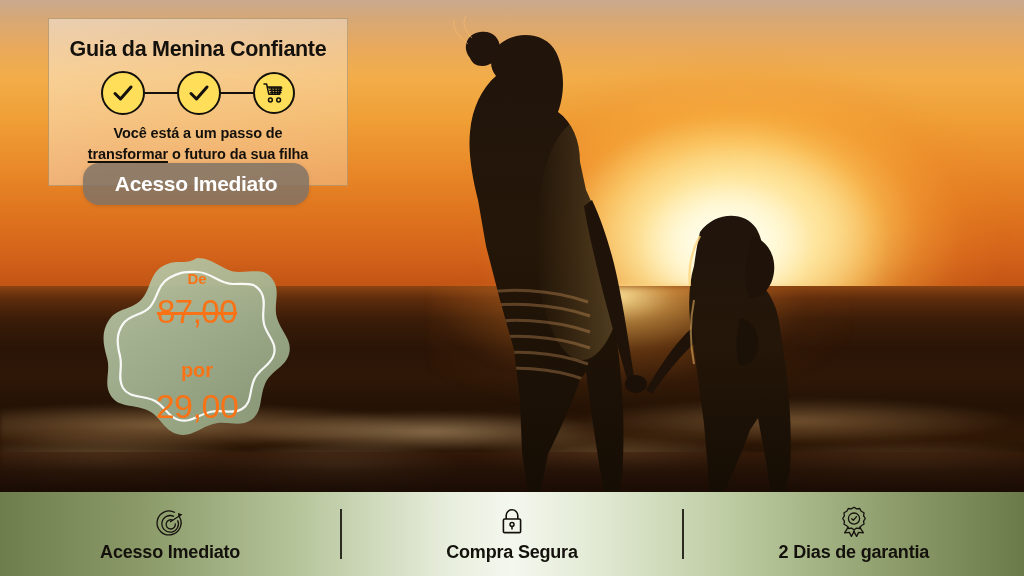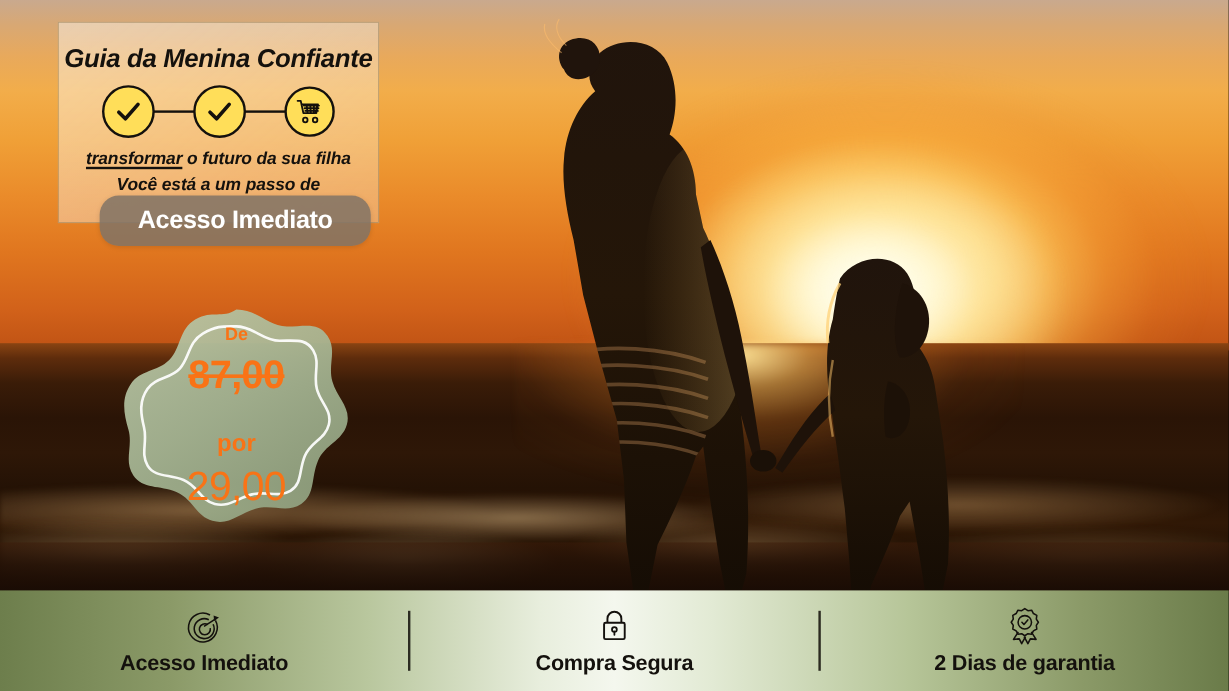--- a/index.html
+++ b/index.html
@@ -97,25 +97,24 @@
   .sand {
     position:absolute; left:0; top:452px; width:1024px; height:42px;
     background:linear-gradient(to bottom,
        rgba(60,28,10,0.55) 0%, rgba(36,17,6,0.85) 45%, rgba(24,11,4,0.95) 100%);
   }
 
   .figures { position:absolute; inset:0; }
 
   
   .promo-card {
-    position:absolute; left:48px; top:18px; width:268px; height:168px;
+    position:absolute; left:48px; top:18px; width:300px; height:168px;
     background:linear-gradient(140deg, rgba(255,252,246,0.46), rgba(255,250,240,0.30));
     border:1.5px solid rgba(150,126,86,0.55);
     backdrop-filter:blur(1px);
-    font-style:italic;
   }
   .card-title {
     position:absolute; left:0; right:0; top:18px;
     text-align:center; font-size:21.5px; font-weight:bold;
     color:#14110d; letter-spacing:-0.3px;
   }
   .steps {
     position:absolute; left:0; right:0; top:50px; height:48px;
     display:flex; align-items:center; justify-content:center;
   }
@@ -147,21 +146,21 @@
   .price-badge {
     position:absolute; left:103px; top:256px; width:188px; height:182px;
   }
   .price-badge svg { position:absolute; inset:0; }
   .price-text {
     position:absolute; inset:0;
     display:flex; flex-direction:column; align-items:center; justify-content:center;
     color:#f97316;
   }
   .p-de   { font-size:15px; font-weight:bold; margin-top:2px; }
-  .p-old  { font-size:33px; font-weight:bold; text-decoration:line-through;
+  .p-old  { font-size:33px; font-weight:normal; text-decoration:line-through;
             text-decoration-thickness:3px; margin-top:6px; letter-spacing:-0.5px; }
   .p-por  { font-size:20px; font-weight:bold; margin-top:28px; }
   .p-new  { font-size:34px; font-weight:normal; margin-top:5px; letter-spacing:-0.5px; }
 
   
   .footer {
     position:absolute; left:0; bottom:0; width:1024px; height:84px;
     background:linear-gradient(to right,
       #6d7e4c 0%, #8b9a68 14%, #b9c79e 30%, #e8eedd 44%,
       #f4f7ee 50%, #e2ead4 58%, #b6c598 74%, #8b9a68 88%, #6a7b49 100%);
@@ -293,22 +292,22 @@
             <path d="M7.2 7 h12.6 M7.8 9.2 h11.6 M8.4 11.4 h10.5"></path>
             <path d="M9.6 7 l0.7 6.2 M12.6 7 l0.4 6.2 M15.6 7 l0 6.2 M18.2 7 l-0.5 6.2"></path>
           </g>
           <circle cx="8.4" cy="19" r="1.9" fill="none" stroke="#14110d" stroke-width="1.5"></circle>
           <circle cx="16.6" cy="19" r="1.9" fill="none" stroke="#14110d" stroke-width="1.5"></circle>
         </svg>
       </div>
     </div>
 
     <div class="sub">
+      <div>Você está a um passo de</div>
       <div><span class="u">transformar</span><span> o futuro da sua filha</span></div>
-      <div>Você está a um passo de</div>
     </div>
   </div>
 
   <div class="cta">Acesso Imediato</div>
 
   <div class="price-badge">
     <svg width="188" height="182" viewBox="0 0 188 182">
       <defs>
         <linearGradient id="badgeGrad" x1="0.15" y1="0" x2="0.85" y2="1">
           <stop offset="0%" stop-color="#b9c7a6"></stop>

